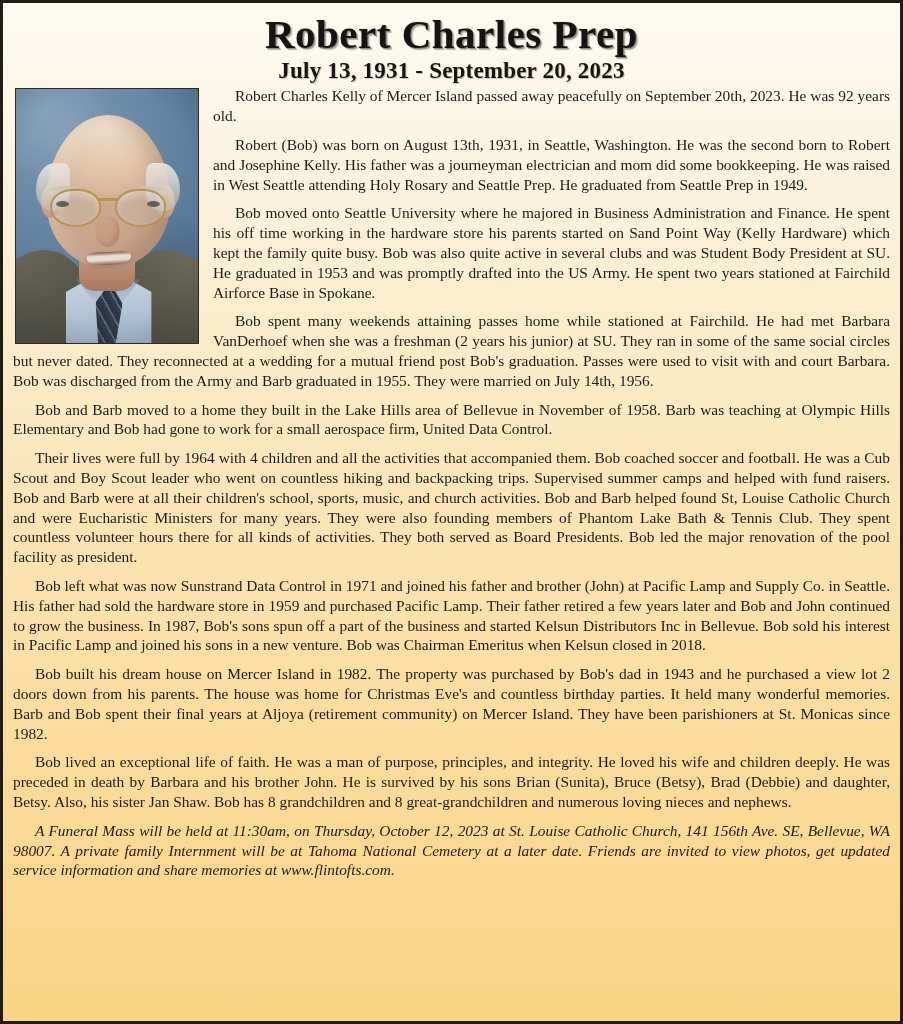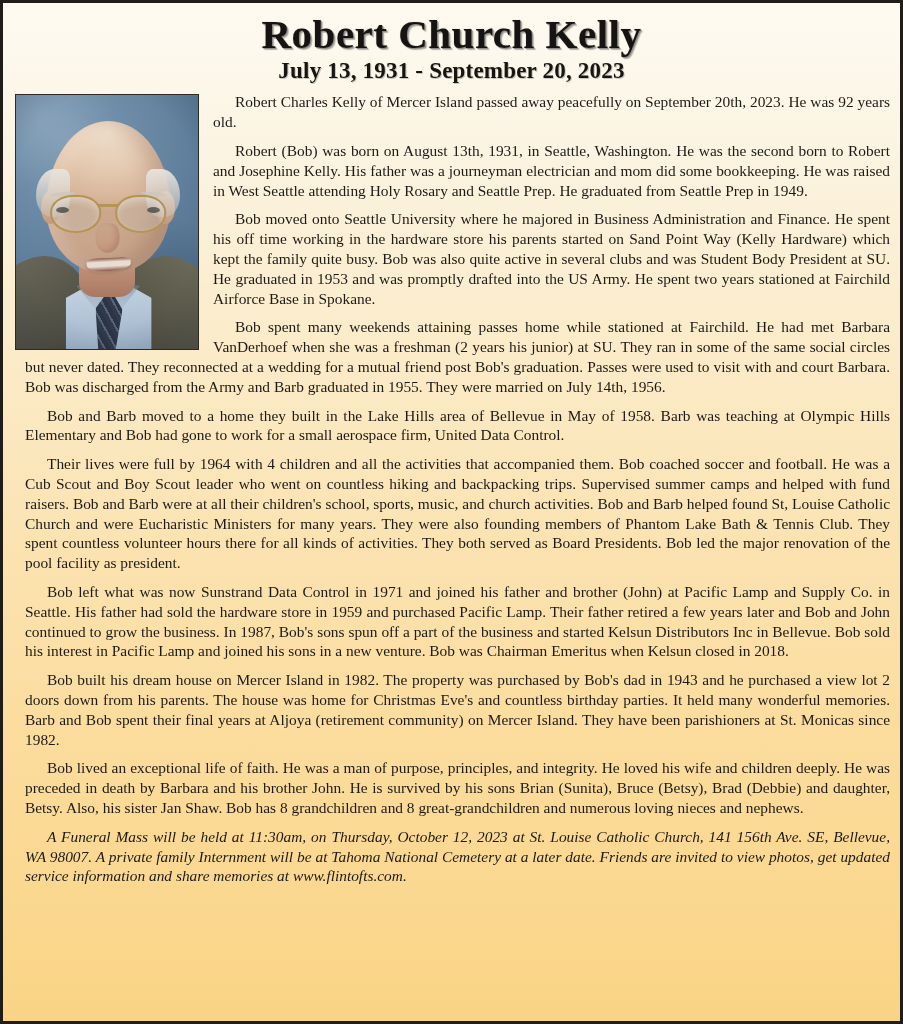--- a/index.html
+++ b/index.html
@@ -50,21 +50,21 @@
        0 0 1px rgba(0,0,0,0.35);
     margin: 6px 0 2px 0;
   }
 
   .subtitle {
     font-family: "Liberation Serif", "DejaVu Serif", serif;
     font-size: 23px;
     font-weight: bold;
     color: #171511;
     letter-spacing: 0.2px;
-    margin: 0 0 6px 0;
+    margin: 0 0 0 0;
     text-shadow: 1px 1px 0 rgba(150,148,142,0.5);
   }
 
   
   .body-wrap {
     padding: 0 10px 4px 10px;
     font-size: 15.4px;
     line-height: 1.285;
     text-align: justify;
     text-justify: inter-word;
@@ -258,37 +258,37 @@
   }
 
   
   .portrait .vignette {
     position: absolute; inset: 0;
     background: radial-gradient(ellipse 95% 85% at 50% 45%, rgba(0,0,0,0) 55%, rgba(20,30,45,0.28) 100%);
     pointer-events: none;
   }
 
   p.para {
-    margin: 0 0 9px 12px;
+    margin: 0 0 9px 0;
     text-indent: 22px;
   }
   p.para.last { margin-bottom: 2px; }
 
   .footer-note {
     text-align: justify;
     font-style: italic;
   }
 </style>
 </head>
 <body>
 
 <div class="page">
 
   <div class="header">
-    <div class="title">Robert Church Kelly</div>
+    <div class="title">Robert Charles Prep</div>
     <div class="subtitle">July 13, 1931 - September 20, 2023</div>
   </div>
 
   <div class="body-wrap">
 
     <div class="portrait">
       <div class="backdrop"></div>
       <div class="jacket-l"></div>
       <div class="jacket-r"></div>
       <div class="shirt"></div>
@@ -312,21 +312,21 @@
       </div>
       <div class="nose"></div>
       <div class="mouth"></div>
       <div class="vignette"></div>
     </div>
 
     <p class="para">Robert Charles Kelly of Mercer Island passed away peacefully on September 20th, 2023. He was 92 years old.</p>
     <p class="para">Robert (Bob) was born on August 13th, 1931, in Seattle, Washington. He was the second born to Robert and Josephine Kelly. His father was a journeyman electrician and mom did some bookkeeping. He was raised in West Seattle attending Holy Rosary and Seattle Prep. He graduated from Seattle Prep in 1949.</p>
     <p class="para">Bob moved onto Seattle University where he majored in Business Administration and Finance. He spent his off time working in the hardware store his parents started on Sand Point Way (Kelly Hardware) which kept the family quite busy. Bob was also quite active in several clubs and was Student Body President at SU. He graduated in 1953 and was promptly drafted into the US Army. He spent two years stationed at Fairchild Airforce Base in Spokane.</p>
     <p class="para">Bob spent many weekends attaining passes home while stationed at Fairchild. He had met Barbara VanDerhoef when she was a freshman (2 years his junior) at SU. They ran in some of the same social circles but never dated. They reconnected at a wedding for a mutual friend post Bob's graduation. Passes were used to visit with and court Barbara. Bob was discharged from the Army and Barb graduated in 1955. They were married on July 14th, 1956.</p>
-    <p class="para">Bob and Barb moved to a home they built in the Lake Hills area of Bellevue in May of 1958. Barb was teaching at Olympic Hills Elementary and Bob had gone to work for a small aerospace firm, United Data Control.</p>
+    <p class="para">Bob and Barb moved to a home they built in the Lake Hills area of Bellevue in November of 1958. Barb was teaching at Olympic Hills Elementary and Bob had gone to work for a small aerospace firm, United Data Control.</p>
     <p class="para">Their lives were full by 1964 with 4 children and all the activities that accompanied them. Bob coached soccer and football. He was a Cub Scout and Boy Scout leader who went on countless hiking and backpacking trips. Supervised summer camps and helped with fund raisers. Bob and Barb were at all their children's school, sports, music, and church activities. Bob and Barb helped found St, Louise Catholic Church and were Eucharistic Ministers for many years. They were also founding members of Phantom Lake Bath &amp; Tennis Club. They spent countless volunteer hours there for all kinds of activities. They both served as Board Presidents. Bob led the major renovation of the pool facility as president.</p>
     <p class="para">Bob left what was now Sunstrand Data Control in 1971 and joined his father and brother (John) at Pacific Lamp and Supply Co. in Seattle. His father had sold the hardware store in 1959 and purchased Pacific Lamp. Their father retired a few years later and Bob and John continued to grow the business. In 1987, Bob's sons spun off a part of the business and started Kelsun Distributors Inc in Bellevue. Bob sold his interest in Pacific Lamp and joined his sons in a new venture. Bob was Chairman Emeritus when Kelsun closed in 2018.</p>
     <p class="para">Bob built his dream house on Mercer Island in 1982. The property was purchased by Bob's dad in 1943 and he purchased a view lot 2 doors down from his parents. The house was home for Christmas Eve's and countless birthday parties. It held many wonderful memories. Barb and Bob spent their final years at Aljoya (retirement community) on Mercer Island. They have been parishioners at St. Monicas since 1982.</p>
     <p class="para">Bob lived an exceptional life of faith. He was a man of purpose, principles, and integrity. He loved his wife and children deeply. He was preceded in death by Barbara and his brother John. He is survived by his sons Brian (Sunita), Bruce (Betsy), Brad (Debbie) and daughter, Betsy. Also, his sister Jan Shaw. Bob has 8 grandchildren and 8 great-grandchildren and numerous loving nieces and nephews.</p>
     <p class="para last footer-note">A Funeral Mass will be held at 11:30am, on Thursday, October 12, 2023 at St. Louise Catholic Church, 141 156th Ave. SE, Bellevue, WA 98007. A private family Internment will be at Tahoma National Cemetery at a later date. Friends are invited to view photos, get updated service information and share memories at www.flintofts.com.</p>
 
   </div>
 </div>
 
 </body></html>

